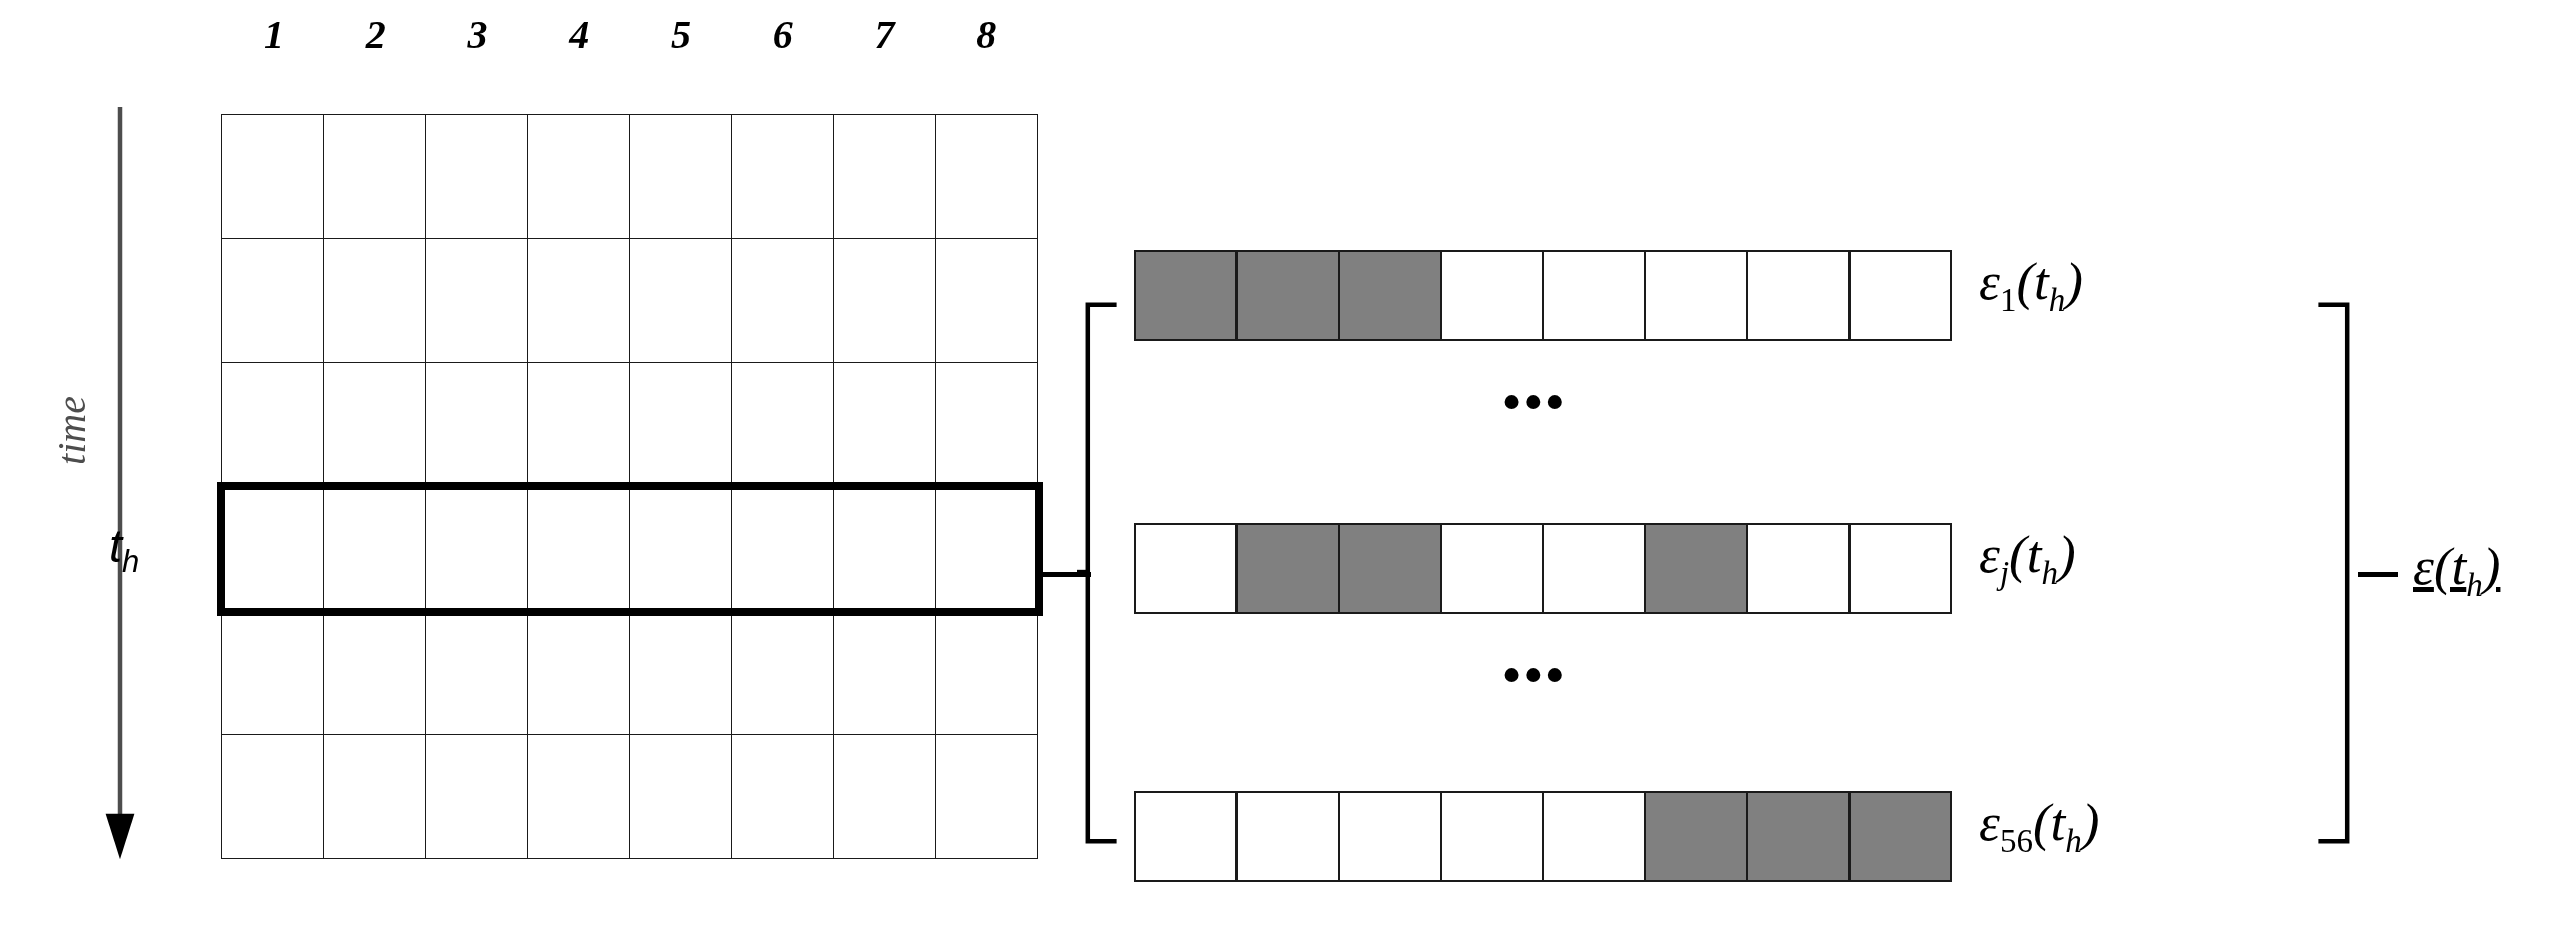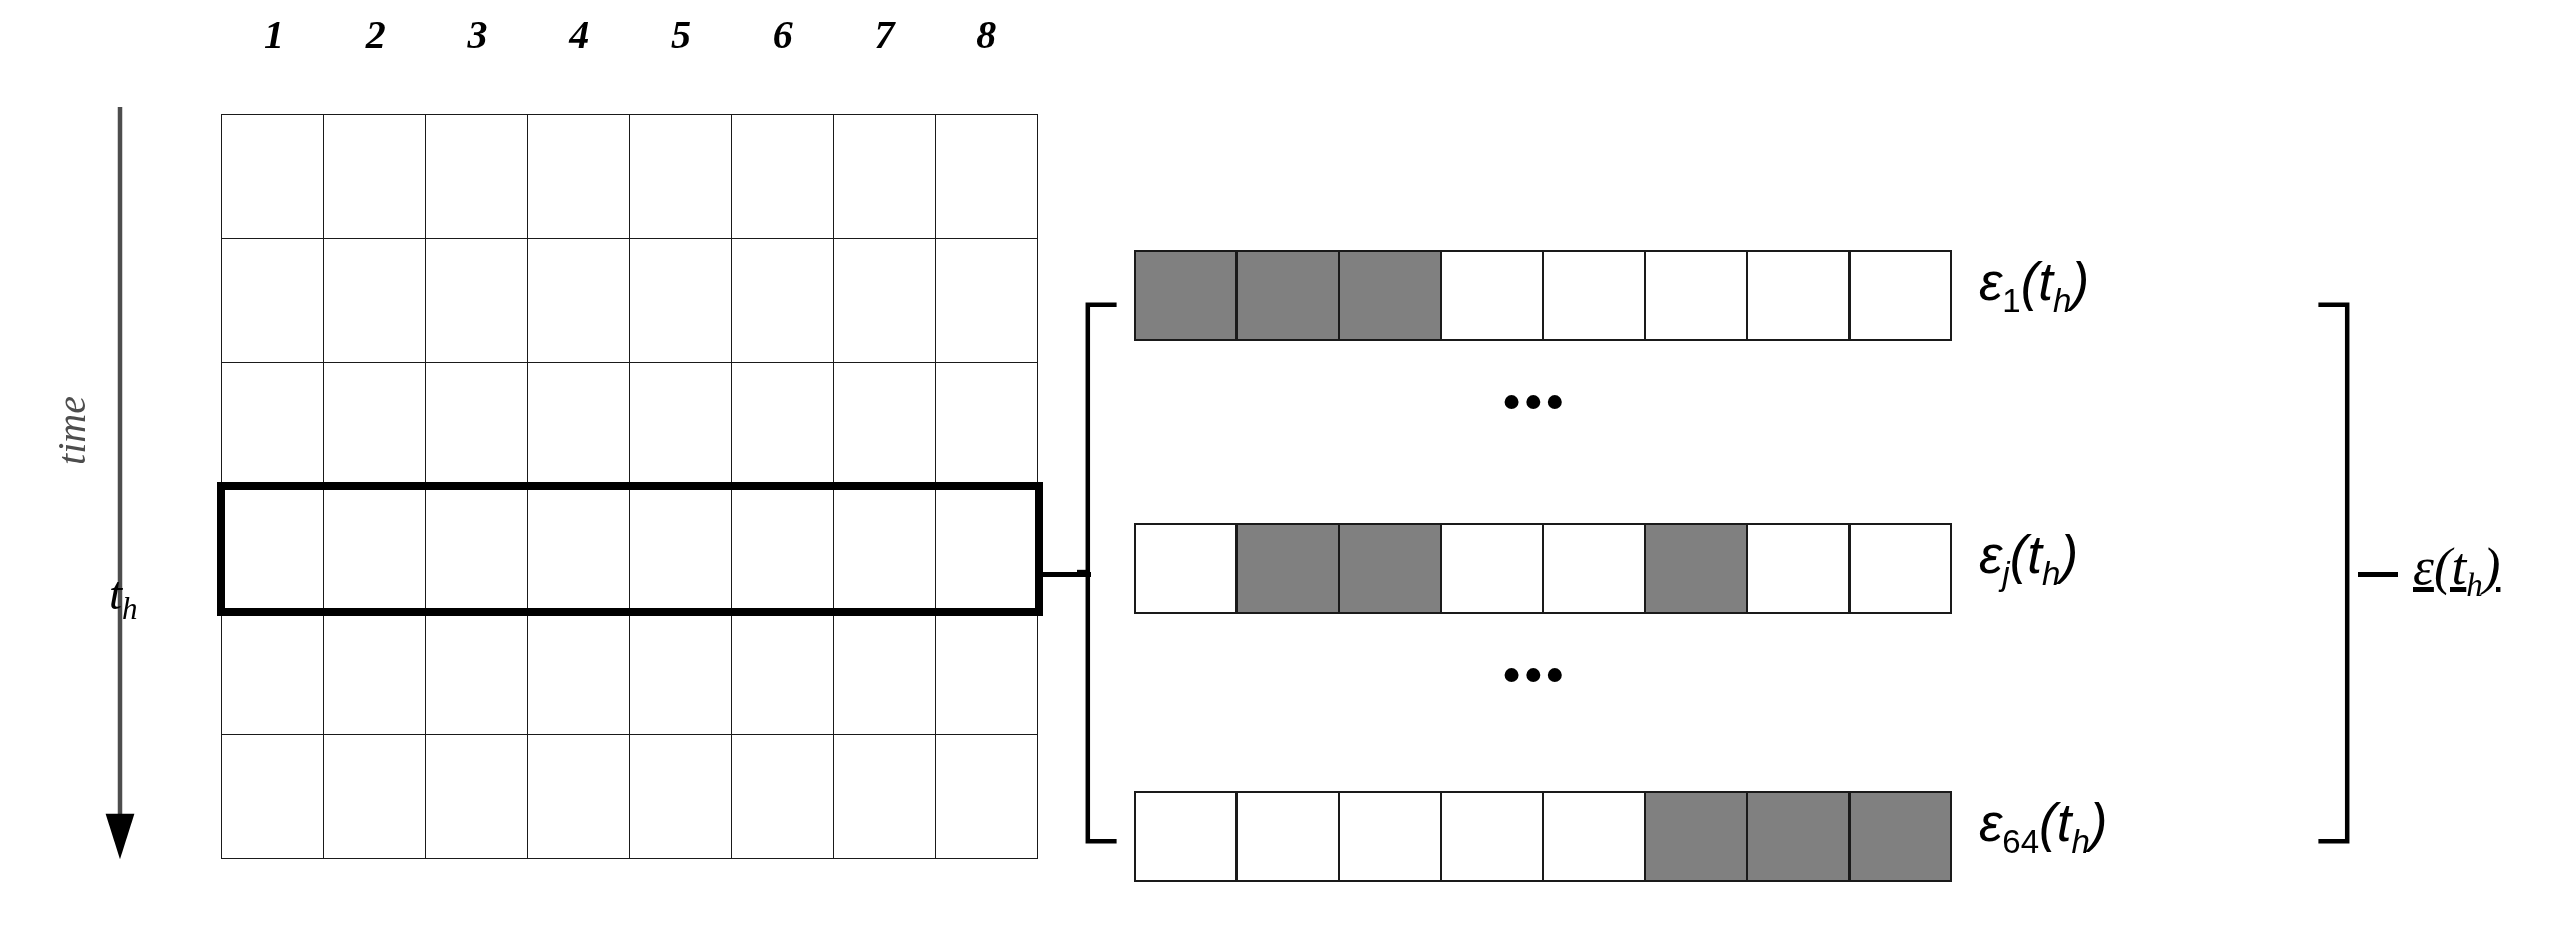--- a/index.html
+++ b/index.html
@@ -91,25 +91,24 @@
     z-index: 5;
     outline: 8.2px solid #000000;
     outline-offset: -3.6px;
   }
 
   
   #th-label {
     position: absolute;
     left: 109px;
     top: 518px;
-    font-family: Liberation Serif, serif;
+    font-family: Liberation Sans, sans-serif;
     font-style: italic;
     font-size: 47px;
     white-space: nowrap;
-    margin-top: 48px;
   }
   #th-label .sub {
     font-size: 31px;
     vertical-align: sub;
     font-style: italic;
   }
 
   
   #connector {
     position: absolute;
@@ -157,21 +156,21 @@
     box-sizing: border-box;
     background: #ffffff;
   }
   .eps-bar .eps-cell:first-child { margin-left: 0; }
   .eps-bar .eps-cell.filled { background: #808080; }
 
   .eps-label {
     position: absolute;
     left: 845px;
     top: -14.5px;
-    font-family: Liberation Sans, sans-serif;
+    font-family: Liberation Serif, serif;
     font-style: italic;
     font-size: 53px;
     white-space: nowrap;
     line-height: 91px;
   }
   .eps-label .sub {
     font-size: 33px;
     font-style: italic;
     vertical-align: sub;
   }
@@ -353,21 +352,21 @@
   <div class="eps-bar">
     <div class="eps-cell"></div>
     <div class="eps-cell"></div>
     <div class="eps-cell"></div>
     <div class="eps-cell"></div>
     <div class="eps-cell"></div>
     <div class="eps-cell filled"></div>
     <div class="eps-cell filled"></div>
     <div class="eps-cell filled"></div>
   </div>
-  <div class="eps-label"><span>ε</span><span class="sub-num">64</span><span>(t</span><span class="sub">h</span><span>)</span></div>
+  <div class="eps-label"><span>ε</span><span class="sub-num">56</span><span>(t</span><span class="sub">h</span><span>)</span></div>
 </div>
 
 <svg id="bracket-right" viewBox="0 0 50 596" preserveAspectRatio="none">
   <path d="M 6 3 L 38 3 L 38 593 L 6 593" fill="none" stroke="#000000" stroke-width="5"></path>
 </svg>
 <div id="right-tick"></div>
 
 <div id="eps-total-label"><span>ε</span><span>(t</span><span class="sub">h</span><span>)</span></div>
 
 

